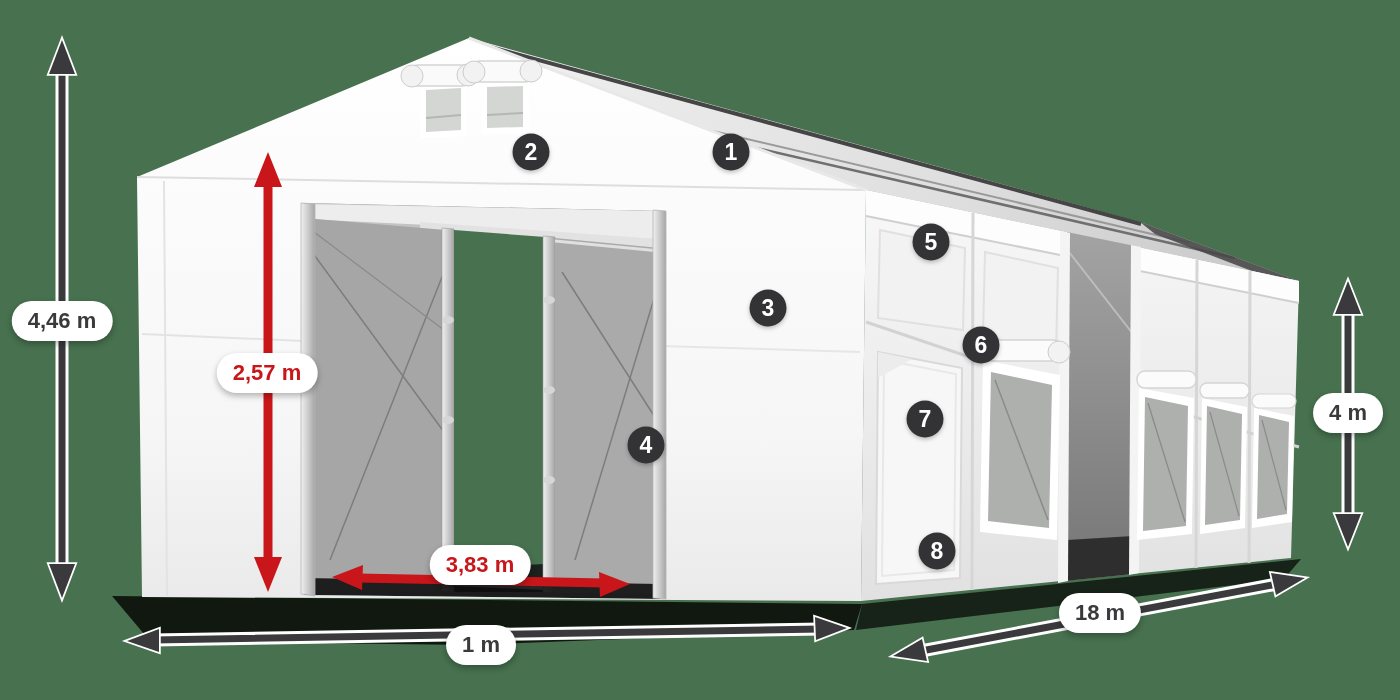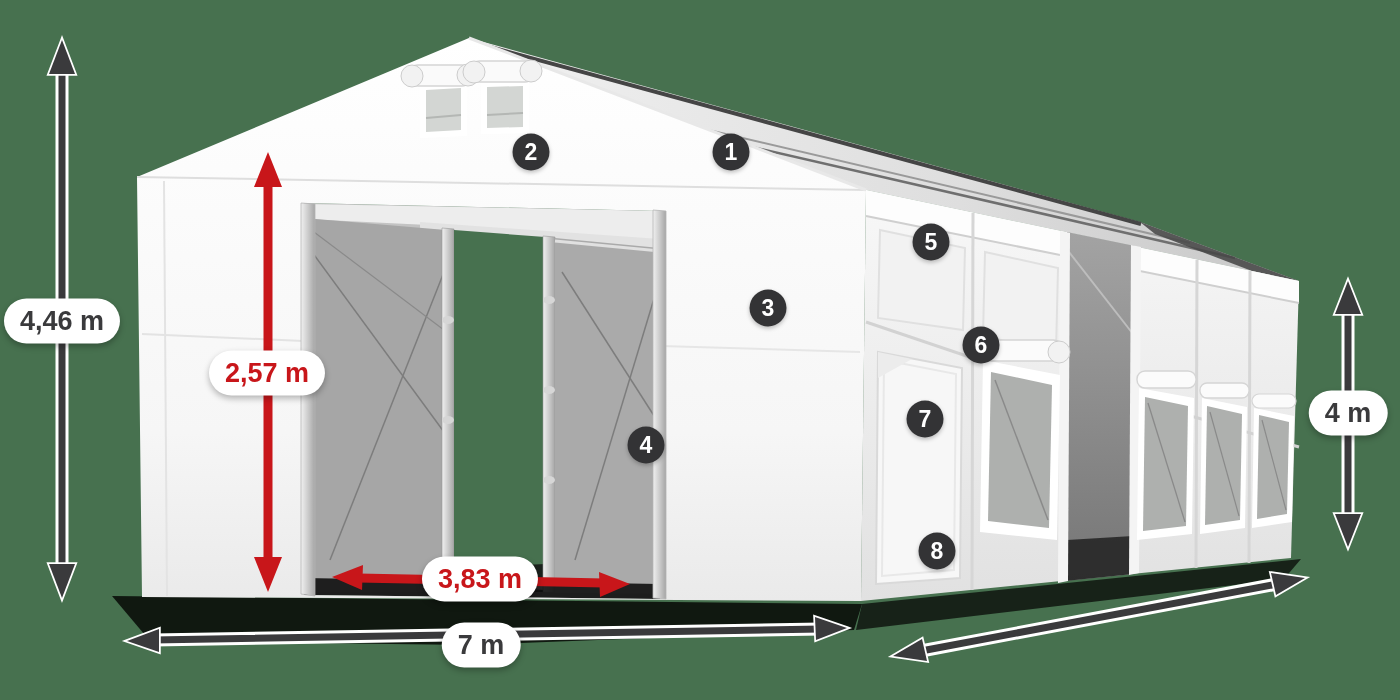--- a/index.html
+++ b/index.html
@@ -18,21 +18,21 @@
     overflow:hidden;
     font-family:"Liberation Sans", sans-serif;
   }
   .stage svg{position:absolute;left:0;top:0;}
   .pill{
     position:absolute;
     transform:translate(-50%,-50%);
     background:var(--pill-bg);
     color:var(--arrow-dark);
     font-weight:bold;
-    font-size:27px;
+    font-size:22px;
     line-height:1;
     padding:9px 16px;
     border-radius:24px;
     box-shadow:0 3px 6px rgba(0,0,0,.28);
     white-space:nowrap;
     z-index:5;
   }
   .pill.red{color:var(--dimension-red);}
   .badge{
     position:absolute;
@@ -252,22 +252,23 @@
     </g>
     <g stroke-linecap="round">
       <line x1="358" y1="578" x2="604" y2="583" style="stroke:var(--dimension-red)" stroke-width="9"></line>
       <polygon points="332,577 363,565 362,590" style="fill:var(--dimension-red)"></polygon>
       <polygon points="630,584 599,572 600,597" style="fill:var(--dimension-red)"></polygon>
     </g>
   </svg>
 
   <div class="pill" style="left:62px;top:321px;">4,46 m</div>
   <div class="pill red" style="left:267px;top:373px;">2,57 m</div>
-  <div class="pill red" style="left:480px;top:579px;">3,83 m</div>
-  <div class="pill" style="left:481px;top:645px;">7 m</div>
+  <div class="pill red" style="left:480px;top:565px;">3,83 m</div>
+  <div class="pill" style="left:481px;top:645px;">1 m</div>
+  <div class="pill" style="left:1100px;top:613px;">18 m</div>
   <div class="pill" style="left:1348px;top:413px;">4 m</div>
 
   <div class="badge" style="left:731px;top:152px;">1</div>
   <div class="badge" style="left:531px;top:152px;">2</div>
   <div class="badge" style="left:768px;top:308px;">3</div>
   <div class="badge" style="left:646px;top:445px;">4</div>
   <div class="badge" style="left:931px;top:242px;">5</div>
   <div class="badge" style="left:981px;top:345px;">6</div>
   <div class="badge" style="left:925px;top:419px;">7</div>
   <div class="badge" style="left:937px;top:551px;">8</div>

